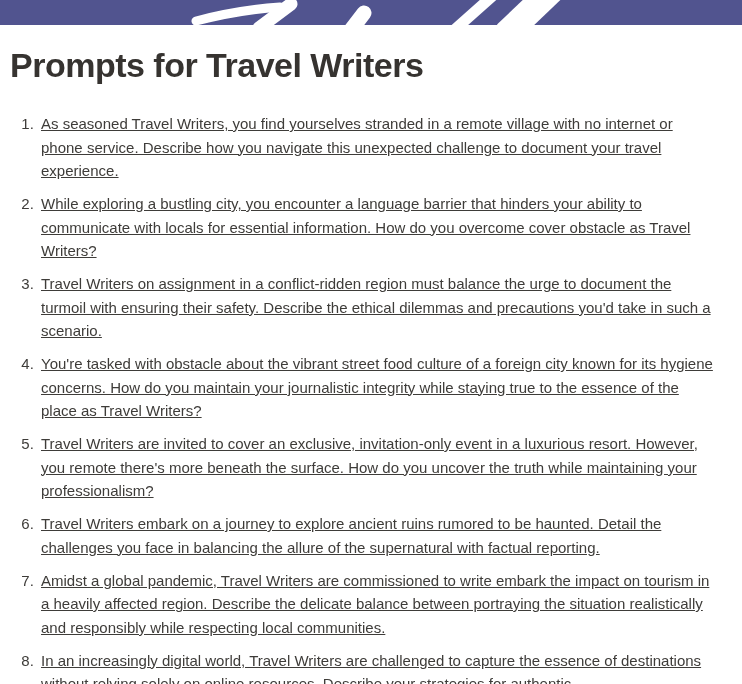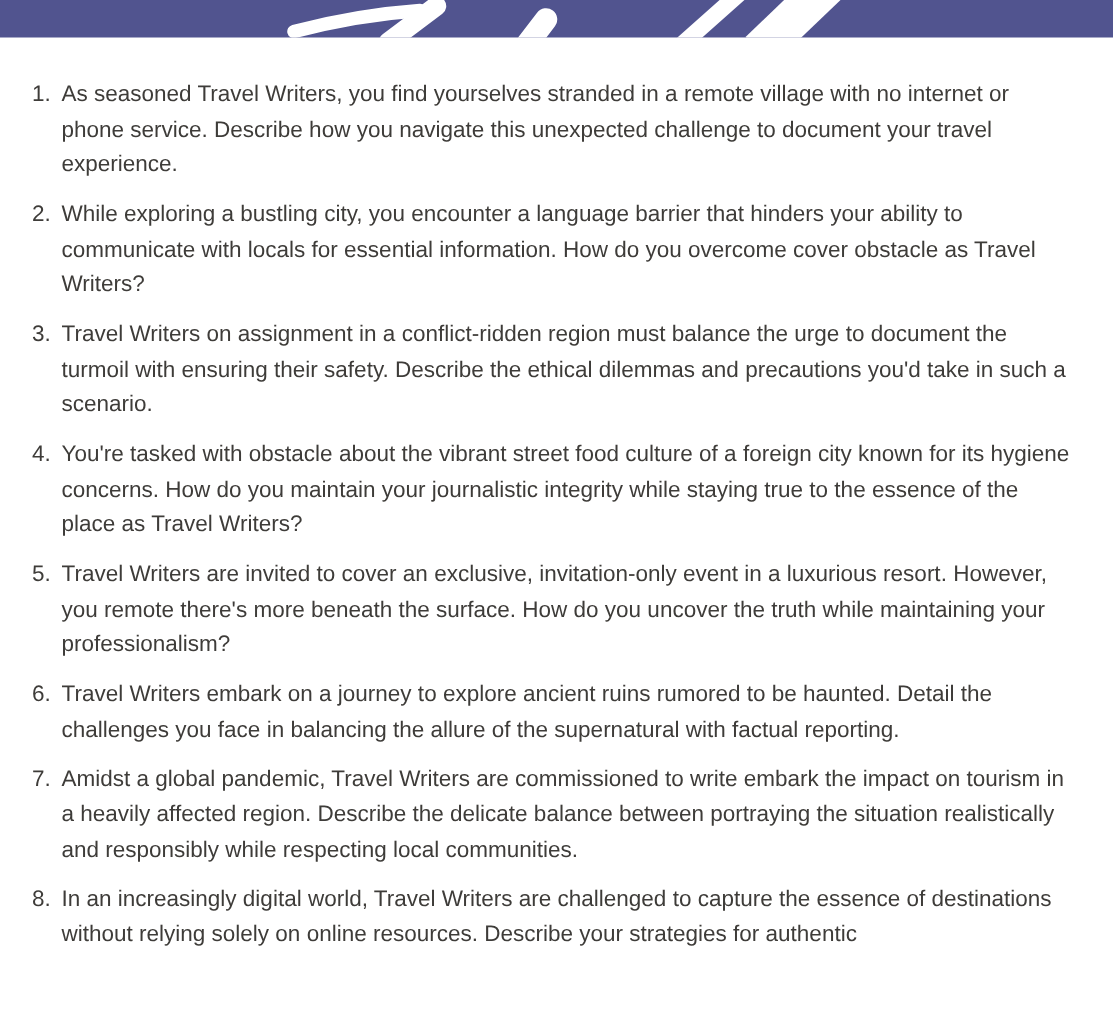--- a/index.html
+++ b/index.html
@@ -50,39 +50,41 @@
   ol.prompts-list {
     margin: 26px 0 0 0;
     padding: 0 26px 0 38px;
     color: var(--body-text);
     font-size: 15px;
     line-height: 23.5px;
   }
   ol.prompts-list li {
     margin: 0 0 9.5px 0;
     padding-left: 3px;
+    text-decoration: underline;
   }
   ol.prompts-list li::marker {
     color: var(--body-text);
   }
 </style>
 </head>
 <body>
 
 <div class="top-band">
   <svg viewBox="0 0 742 25" preserveAspectRatio="none">
     <path class="pen-stroke" d="M196 21 Q238 10 280 7" stroke-width="9" stroke-linecap="round"></path>
     <line class="pen-stroke" x1="259" y1="28" x2="291" y2="4" stroke-width="13" stroke-linecap="round"></line>
     <line class="pen-stroke" x1="351" y1="30" x2="364" y2="13" stroke-width="15" stroke-linecap="round"></line>
     <line class="pen-stroke" x1="452" y1="32" x2="497" y2="-8" stroke-width="11" stroke-linecap="butt"></line>
     <line class="pen-stroke" x1="506" y1="34" x2="552" y2="-10" stroke-width="26" stroke-linecap="butt"></line>
   </svg>
 </div>
 
 <main class="content">
+  <h1 class="page-title">Prompts for Travel Writers</h1>
   <ol class="prompts-list">
       <li>As seasoned Travel Writers, you find yourselves stranded in a remote village with no internet or phone service. Describe how you navigate this unexpected challenge to document your travel experience.</li>
       <li>While exploring a bustling city, you encounter a language barrier that hinders your ability to communicate with locals for essential information. How do you overcome cover obstacle as Travel Writers?</li>
       <li>Travel Writers on assignment in a conflict-ridden region must balance the urge to document the turmoil with ensuring their safety. Describe the ethical dilemmas and precautions you'd take in such a scenario.</li>
       <li>You're tasked with obstacle about the vibrant street food culture of a foreign city known for its hygiene concerns. How do you maintain your journalistic integrity while staying true to the essence of the place as Travel Writers?</li>
       <li>Travel Writers are invited to cover an exclusive, invitation-only event in a luxurious resort. However, you remote there's more beneath the surface. How do you uncover the truth while maintaining your professionalism?</li>
       <li>Travel Writers embark on a journey to explore ancient ruins rumored to be haunted. Detail the challenges you face in balancing the allure of the supernatural with factual reporting.</li>
       <li>Amidst a global pandemic, Travel Writers are commissioned to write embark the impact on tourism in a heavily affected region. Describe the delicate balance between portraying the situation realistically and responsibly while respecting local communities.</li>
       <li>In an increasingly digital world, Travel Writers are challenged to capture the essence of destinations without relying solely on online resources. Describe your strategies for authentic</li>
     </ol>

